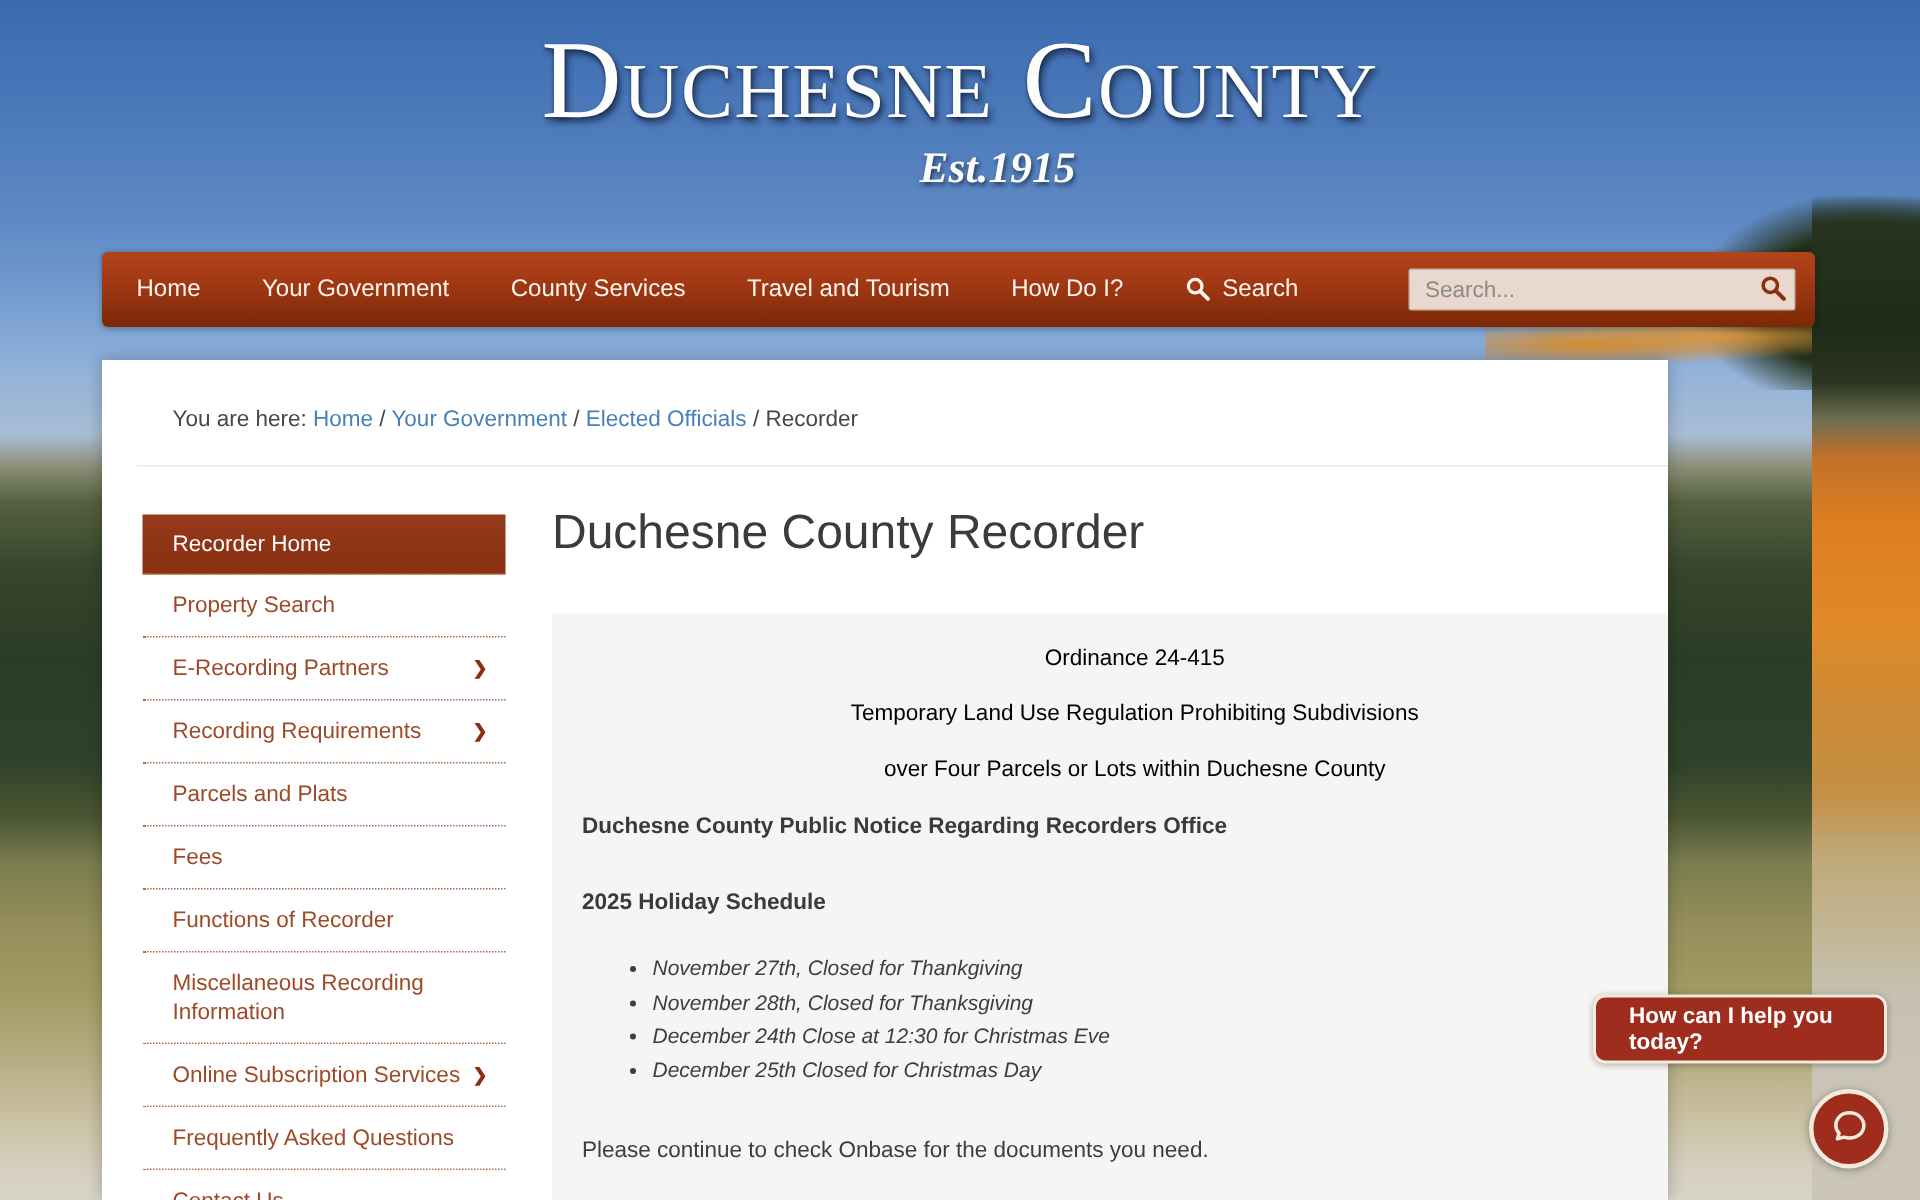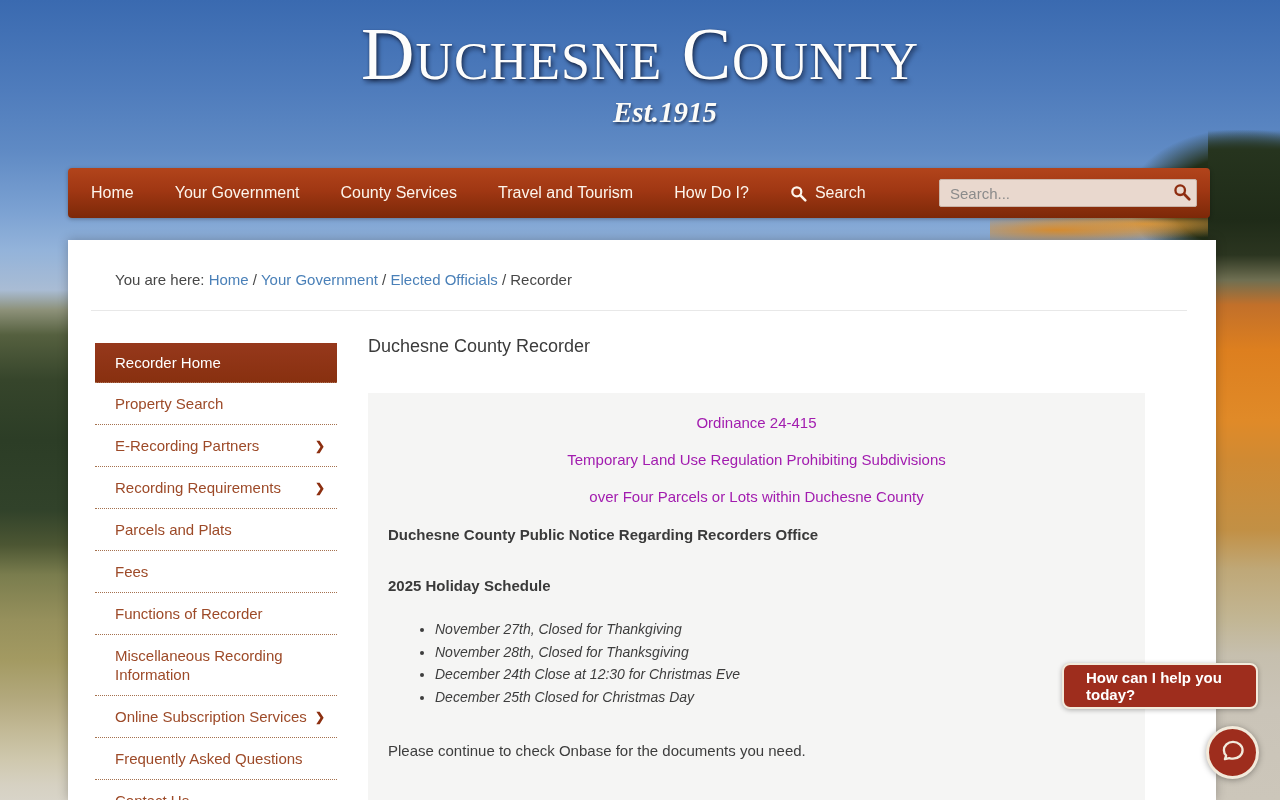--- a/index.html
+++ b/index.html
@@ -51,33 +51,33 @@
 
   
   .main-nav {
     position:absolute; left:68px; top:168px; width:1142px; height:50px; z-index:3;
     background:linear-gradient(180deg,#b2441b 0%, #a03713 45%, #8c2f0d 75%, #7c2808 100%);
     border-radius:4px; display:flex; align-items:center;
     box-shadow:0 1px 4px rgba(0,0,0,.3);
   }
   .nav-list { list-style:none; display:flex; align-items:center; gap:41px; padding-left:23px; }
   .nav-link { color:#fdf5ec; font-size:16px; text-decoration:none; cursor:pointer; white-space:nowrap; }
-  .nav-search-link { display:flex; align-items:center; gap:8px; margin-left:41px; color:#fdf5ec; font-size:16px; cursor:pointer; }
+  .nav-search-link { display:flex; gap:8px; margin-left:41px; color:#fdf5ec; font-size:16px; cursor:pointer; }
   .nav-search-link svg { display:block; }
   .nav-searchbox { position:absolute; right:13px; top:11px; width:258px; height:28px; }
   .nav-searchbox input {
     width:100%; height:100%; background:#e9d8ce; border:1px solid #c9b4a8; border-radius:2px;
     font-family:"Liberation Sans", sans-serif; font-size:15px; color:#555; padding:0 32px 0 10px; outline:none;
   }
   .nav-searchbox input::placeholder { color:#8b8b8b; }
   .searchbox-btn { position:absolute; right:6px; top:4px; background:none; border:none; cursor:pointer; color:#8e2c0f; padding:0; }
 
   
   .content-sheet {
-    position:absolute; left:68px; top:240px; width:1148px; height:560px; z-index:2;
+    position:absolute; left:68px; top:240px; width:1044px; height:560px; z-index:2;
     background:#ffffff; box-shadow:0 0 10px rgba(0,0,0,.25); overflow:hidden;
   }
   .breadcrumb { position:absolute; left:47px; top:31px; font-size:15px; color:#474747; }
   .breadcrumb a { color:#4a80b8; text-decoration:none; cursor:pointer; }
   .breadcrumb .sep { color:#474747; }
   .breadcrumb-divider { position:absolute; left:23px; top:70px; width:1096px; height:0; border-top:1px solid #e8e8e8; }
 
   
   .sidebar { position:absolute; left:27px; top:103px; width:242px; }
   .side-item {
@@ -85,24 +85,24 @@
     border-bottom:1px dotted #a5714f; cursor:pointer; line-height:19px;
   }
   .side-item.active {
     background:linear-gradient(180deg,#96381c 0%, #88300f 100%);
     color:#ffffff; border-bottom:1px dotted #a5714f; padding:10px 30px 10px 20px;
   }
   .side-chevron { position:absolute; right:12px; top:50%; transform:translateY(-50%); color:#8c2f10; font-size:12px; font-weight:bold; }
 
   
   .main-col { position:absolute; left:300px; top:96px; width:777px; }
-  .page-title { font-size:18px; font-weight:400; color:#3b3b3b; }
+  .page-title { font-size:32px; font-weight:400; color:#3b3b3b; }
   .notice-box { margin-top:36px; background:#f5f5f4; padding:22px 20px 20px 20px; height:440px; }
   .center-link { text-align:center; margin:0 0 22px 0; font-size:15px; line-height:15px; }
-  .center-link a { color:#a21caf; text-decoration:none; cursor:pointer; }
+  .center-link a { color:#000000; text-decoration:none; cursor:pointer; }
   .bold-notice { font-size:15px; font-weight:bold; color:#3a3a3a; margin:0; }
   .schedule-heading { font-size:15px; font-weight:bold; color:#3a3a3a; margin-top:34px; }
   .schedule-list { margin:24px 0 0 0; padding-left:47px; color:#3d3d3d; }
   .schedule-list li { font-size:14px; line-height:22.5px;font-style:italic; }
   .footer-note { font-size:15px; color:#3d3d3d; margin-top:34px; }
 
   
   .chat-tooltip {
     position:absolute; left:1062px; top:663px; width:196px; height:46px; z-index:6;
     background:#9e2d1d; border:2px solid #f2eadb; border-radius:8px;

